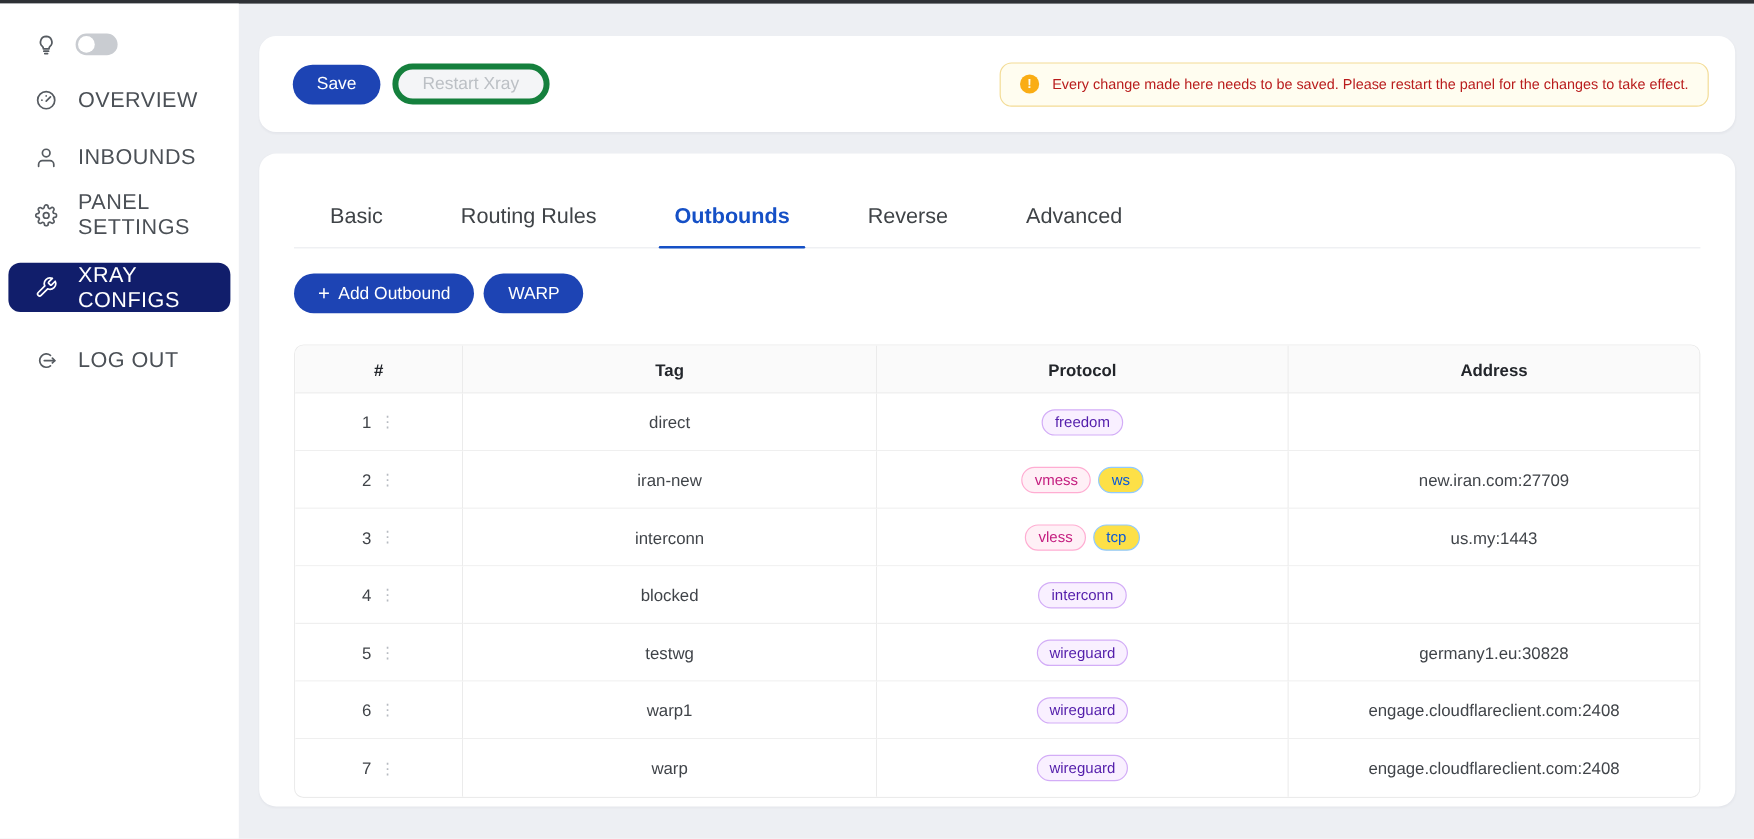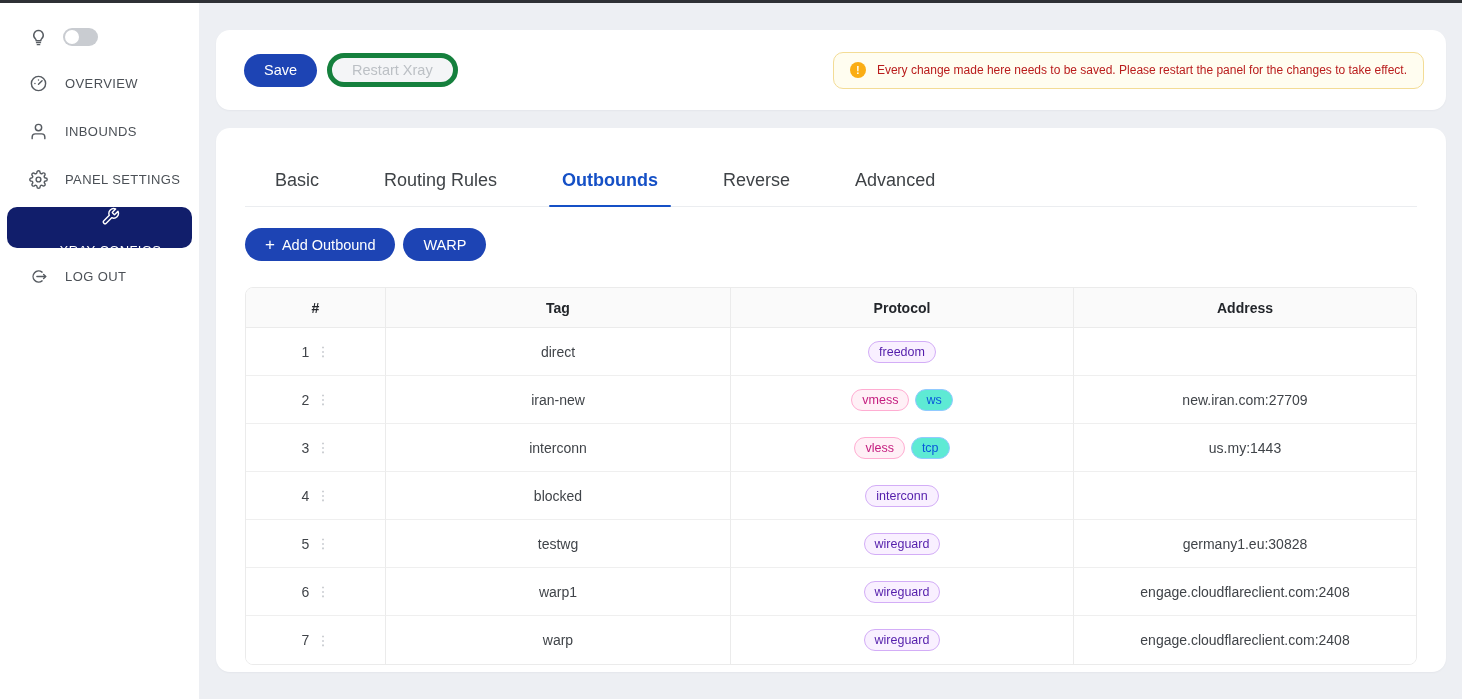--- a/index.html
+++ b/index.html
@@ -14,27 +14,27 @@
   .app { display:flex; height:696px; }
 
   
   .sidebar {
     width:199px; background:#ffffff; flex-shrink:0;
     padding-top:12px; height:100%;
   }
   .side-item {
     height:48px; display:flex; align-items:center;
     padding-left:29px; gap:17px; cursor:pointer;
-    color:#4b5056; font-size:13px; font-weight:500; letter-spacing:.4px;
+    color:#4b5056; font-size:18px; font-weight:500; letter-spacing:.4px;
   }
   .side-item .ico { width:19px; height:19px; flex-shrink:0; color:#565b61; display:flex; align-items:center; justify-content:center; }
   .side-item .ico svg { width:19px; height:19px; stroke:currentColor; fill:none; stroke-width:1.8; stroke-linecap:round; stroke-linejoin:round; }
   .side-item.active {
-    margin:4px 7px; height:41px; border-radius:10px;
-    background:#111e6b; color:#ffffff; padding-left:22px;flex-direction:column;
+    margin:16px 7px; height:41px; border-radius:10px;
+    background:#111e6b; color:#ffffff; padding-left:22px;
   }
   .side-item.active .ico { color:#ffffff; }
   .theme-row { height:44px; display:flex; align-items:center; padding-left:29px; gap:15px; }
   .theme-row .ico { width:19px; height:19px; color:#565b61; }
   .theme-row .ico svg { width:19px; height:19px; stroke:currentColor; fill:none; stroke-width:1.8; stroke-linecap:round; stroke-linejoin:round; }
   .toggle {
     width:35px; height:18px; background:#c9ccd1; border-radius:9px;
     position:relative; cursor:pointer;
   }
   .toggle .knob {
@@ -114,21 +114,21 @@
   .col-proto { width:343px; }
   .numwrap { display:flex; align-items:center; justify-content:center; gap:7px; }
   .dots { color:#b7bbc1; font-size:13px; letter-spacing:0; cursor:pointer; line-height:1; }
   .badges { display:flex; justify-content:center; gap:6px; }
   .badge {
     font-size:12.5px; line-height:20px; padding:0 10px;
     border-radius:11px; border:1px solid transparent; white-space:nowrap;
   }
   .badge-purple { color:#531dab; background:#f9f0ff; border-color:#d3adf7; }
   .badge-magenta { color:#c41d7f; background:#fff0f6; border-color:#ffadd2; }
-  .badge-blue { color:#0958d9; background:#5eead4; border-color:#91caff;text-align:right; }
+  .badge-blue { color:#0958d9; background:#fde047; border-color:#91caff;text-align:right; }
 </style>
 </head>
 <body>
 
 <div class="top-strip"></div>
 <div class="app">
 
   <nav class="sidebar">
     <div class="theme-row">
       <span class="ico">

